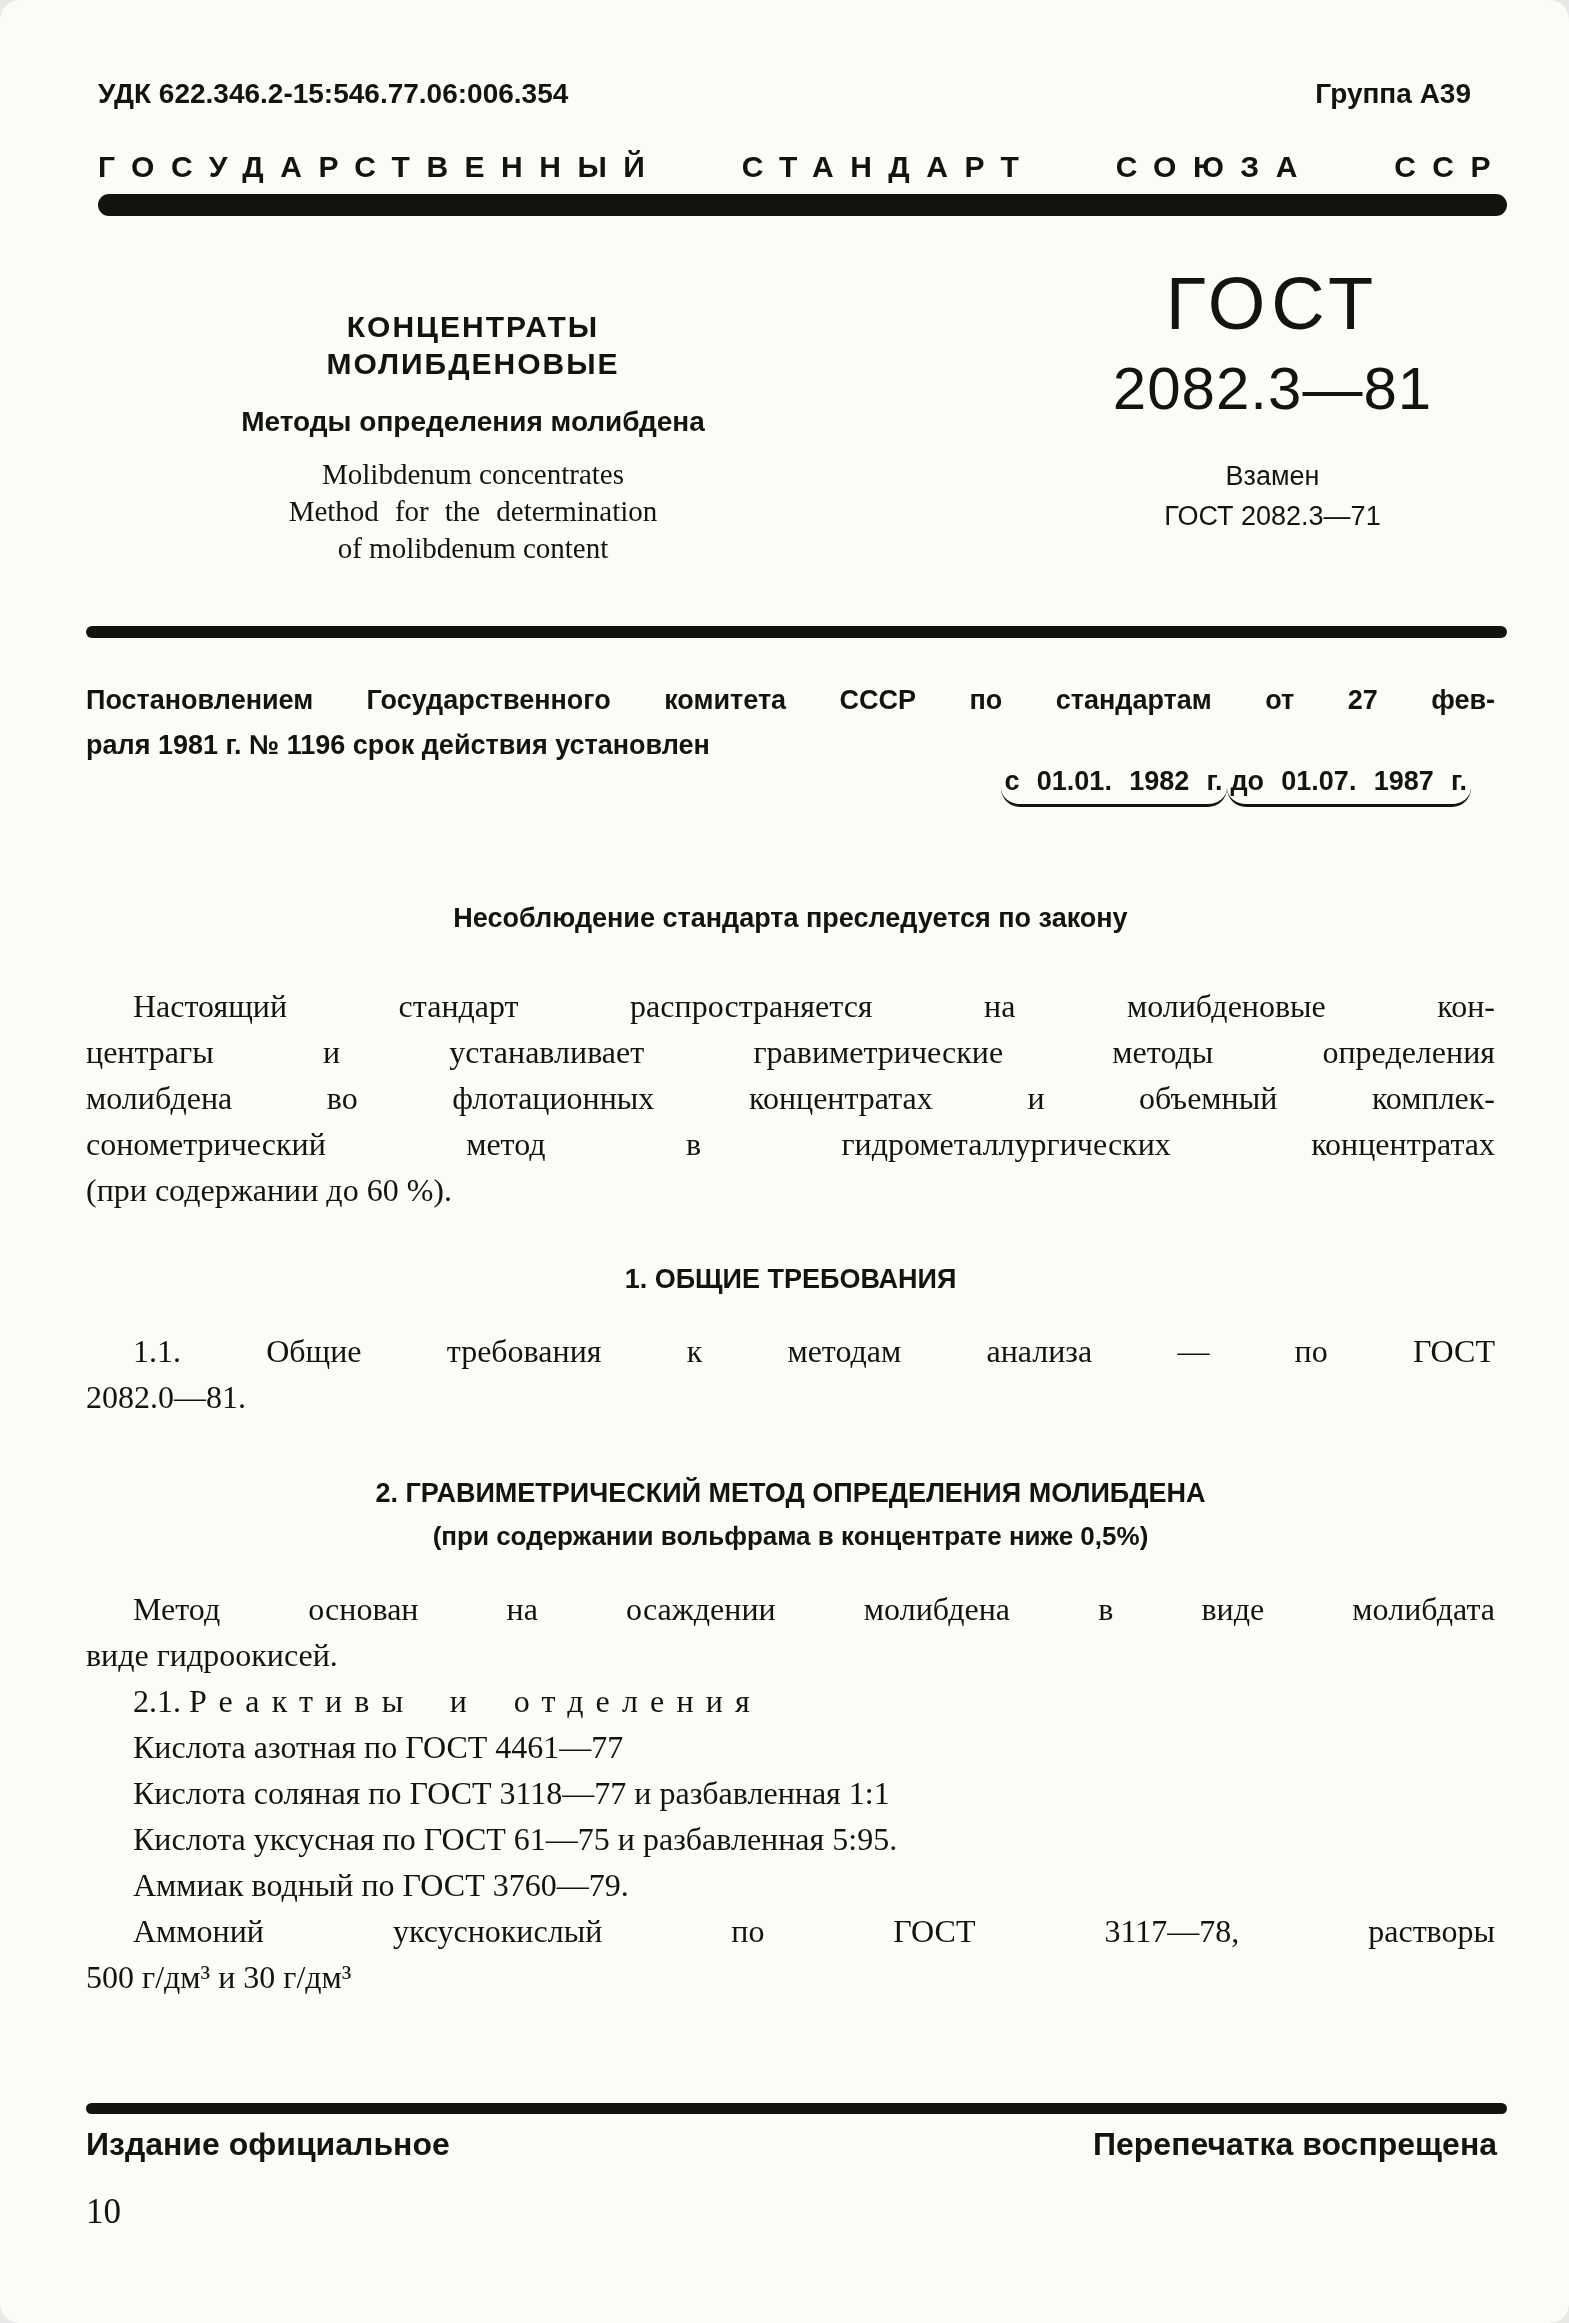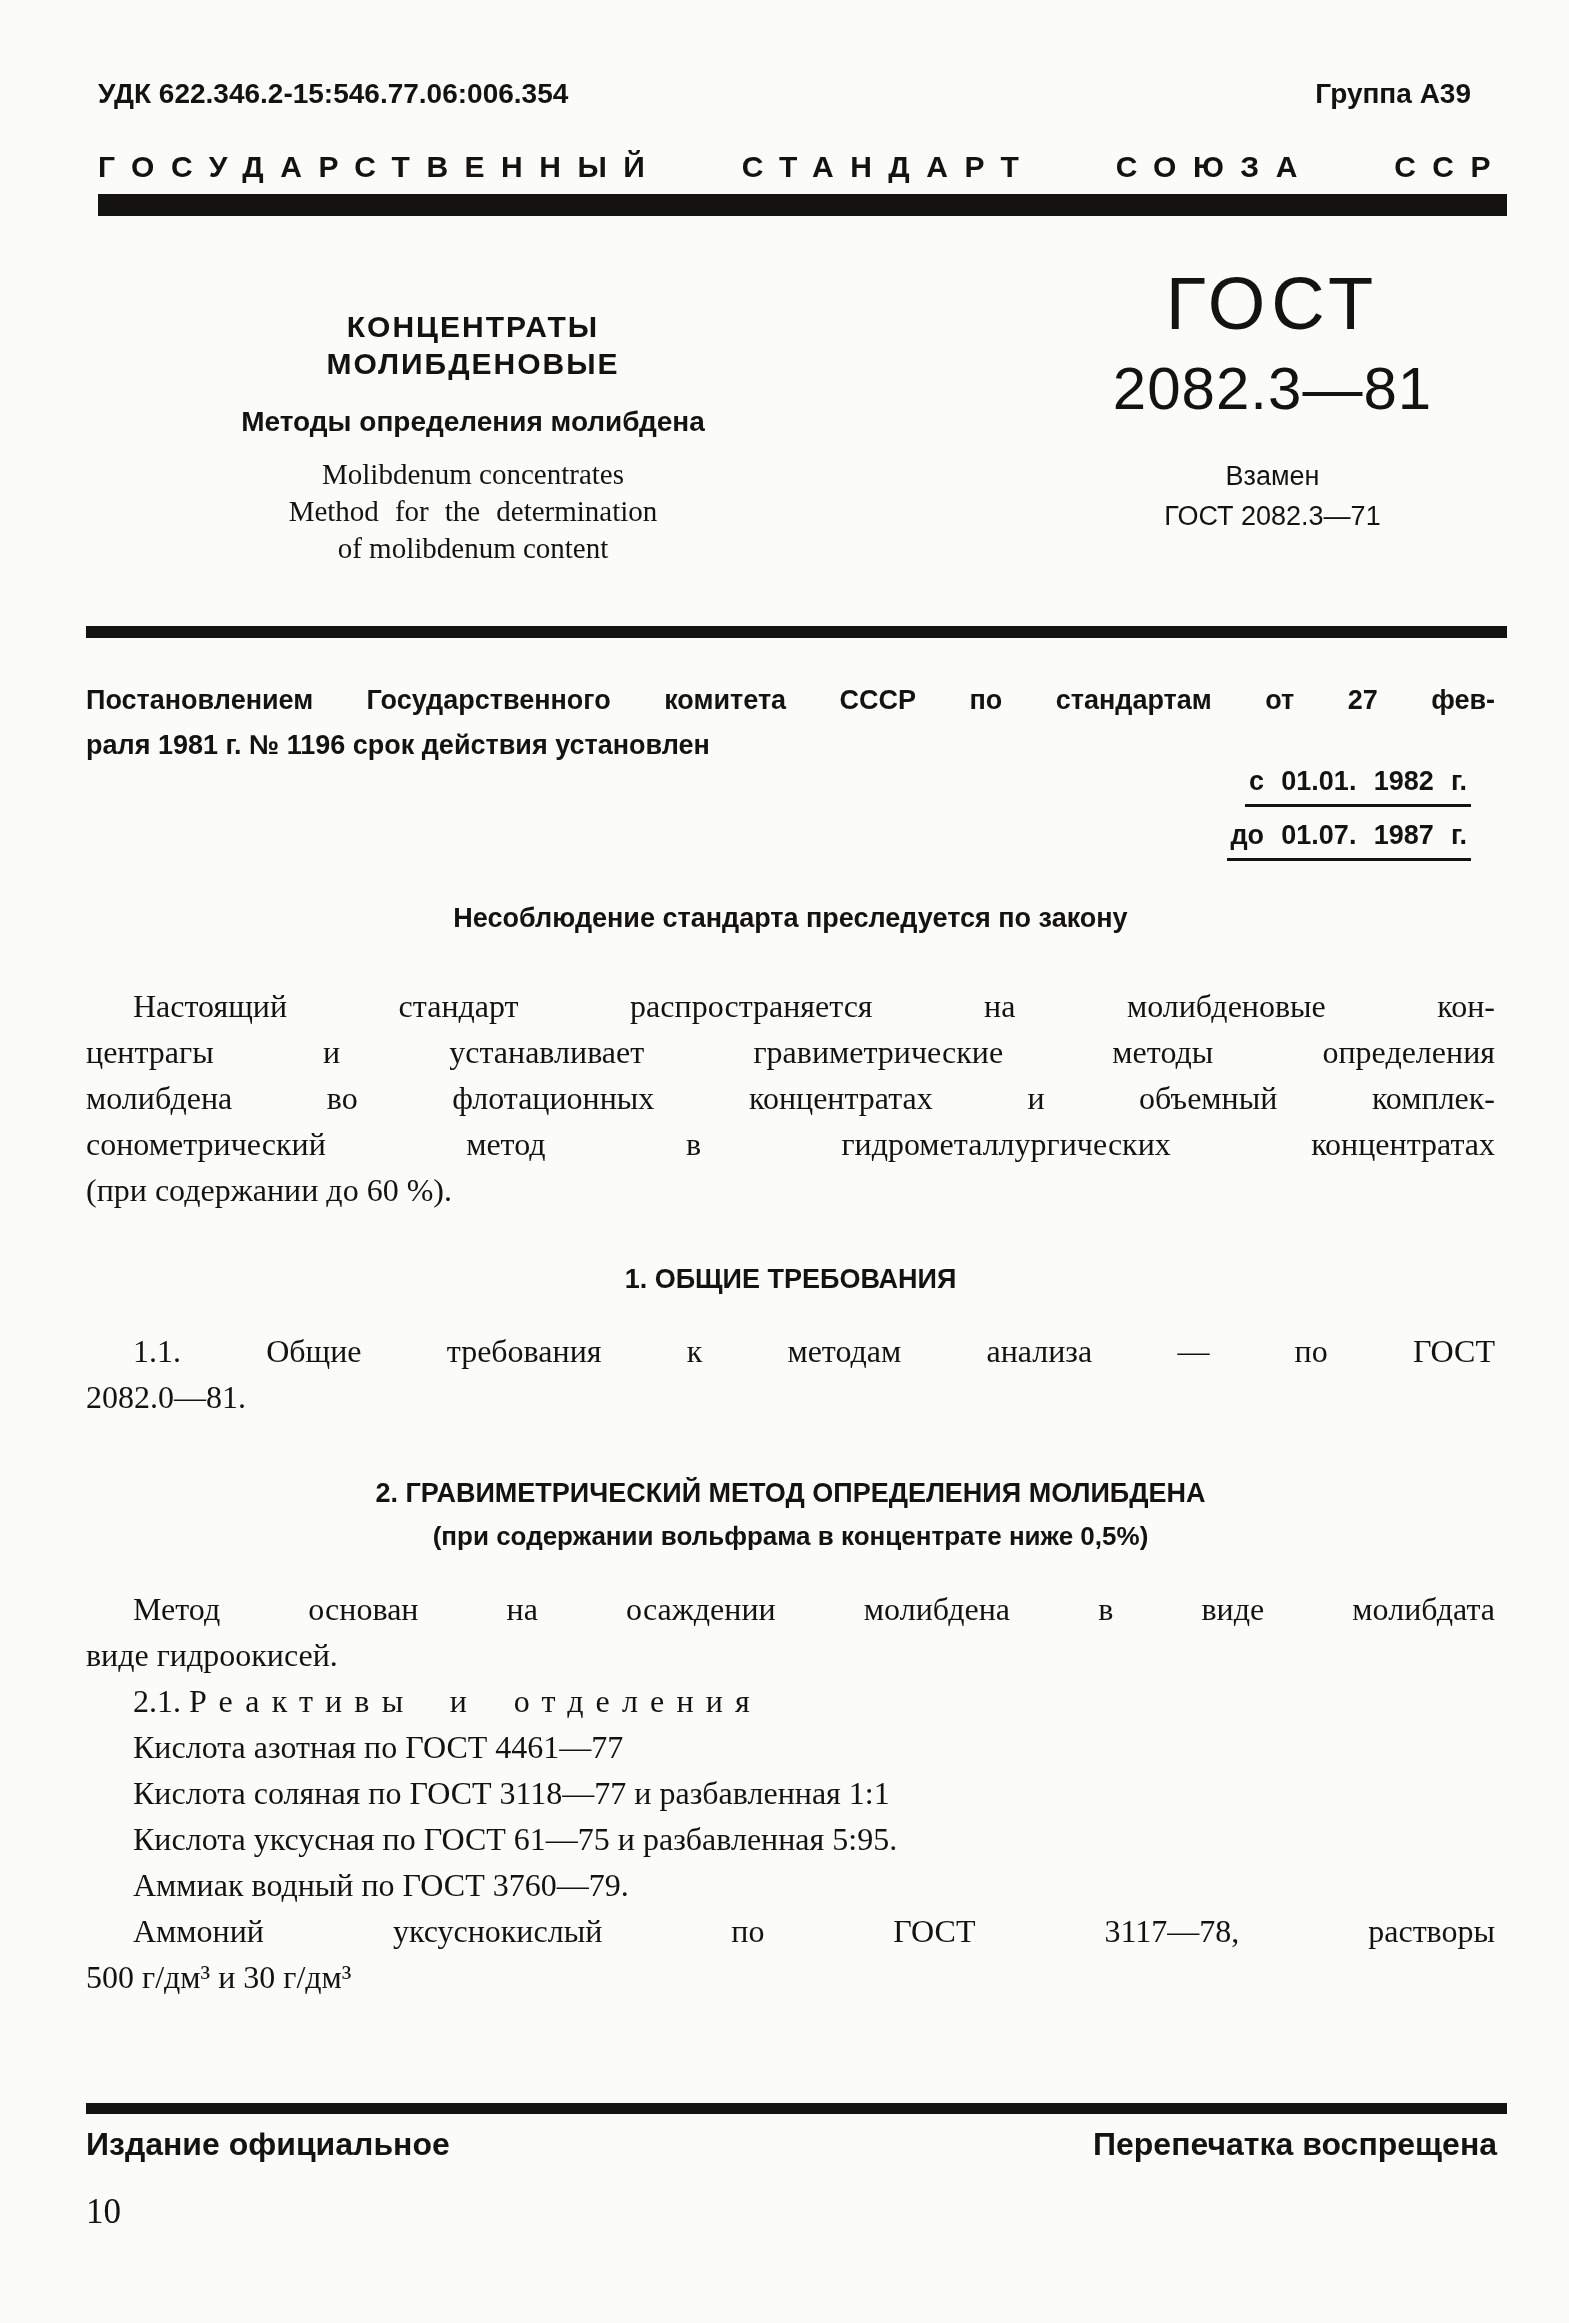--- a/index.html
+++ b/index.html
@@ -1,16 +1,16 @@
 <!DOCTYPE html>
 <html lang="ru"><head>
 <meta charset="utf-8">
 <title>ГОСТ 2082.3—81</title>
 <style>
-  * { margin: 0; padding: 0; box-sizing: border-box; }
+  * { margin: 0; padding: 0; box-sizing: border-box; border-radius: 19px; }
   html, body { background: #e8e8e6; }
   .page {
     position: relative;
     width: 1569px;
     height: 2323px;
     margin: 0 auto;
     background: #fbfbf8;
     color: #151310;
     overflow: hidden;
     font-family: "Liberation Serif", serif;
@@ -64,21 +64,21 @@
   .decree {
     left: 86px; top: 678px; width: 1409px;
     font-family: "Liberation Sans", sans-serif;
     font-weight: bold; font-size: 27px; line-height: 45px;
   }
   .just { text-align: justify; text-align-last: justify; -moz-text-align-last: justify; }
 
   
   .dates {
     right: 98px; top: 765px;
-    display: flex; flex-direction: column; align-items: flex-end;
+    display: flex; flex-direction: row; align-items: flex-end;
     font-family: "Liberation Sans", sans-serif;
     font-weight: bold; font-size: 27px;
   }
   .date-item {
     display: inline-block; word-spacing: 9.8px;
     padding: 0 3.9px 6.8px 3.9px; margin-bottom: 12.7px;
     border-bottom: 3.9px solid #151310; line-height: 32px;
   }
 
   .law-notice {

